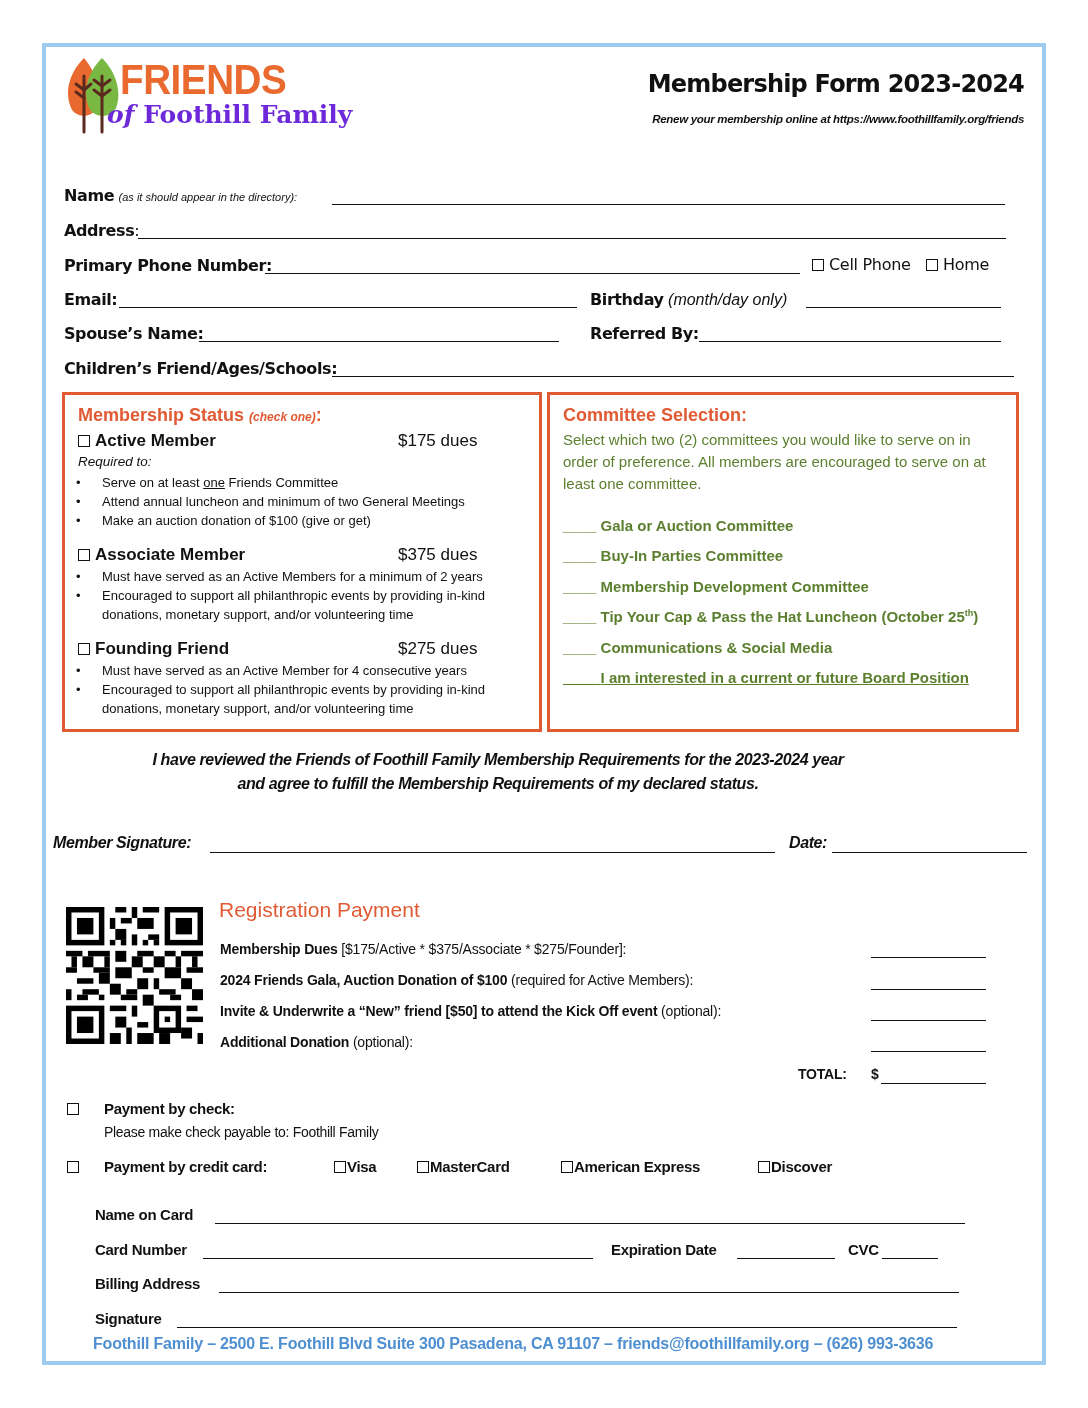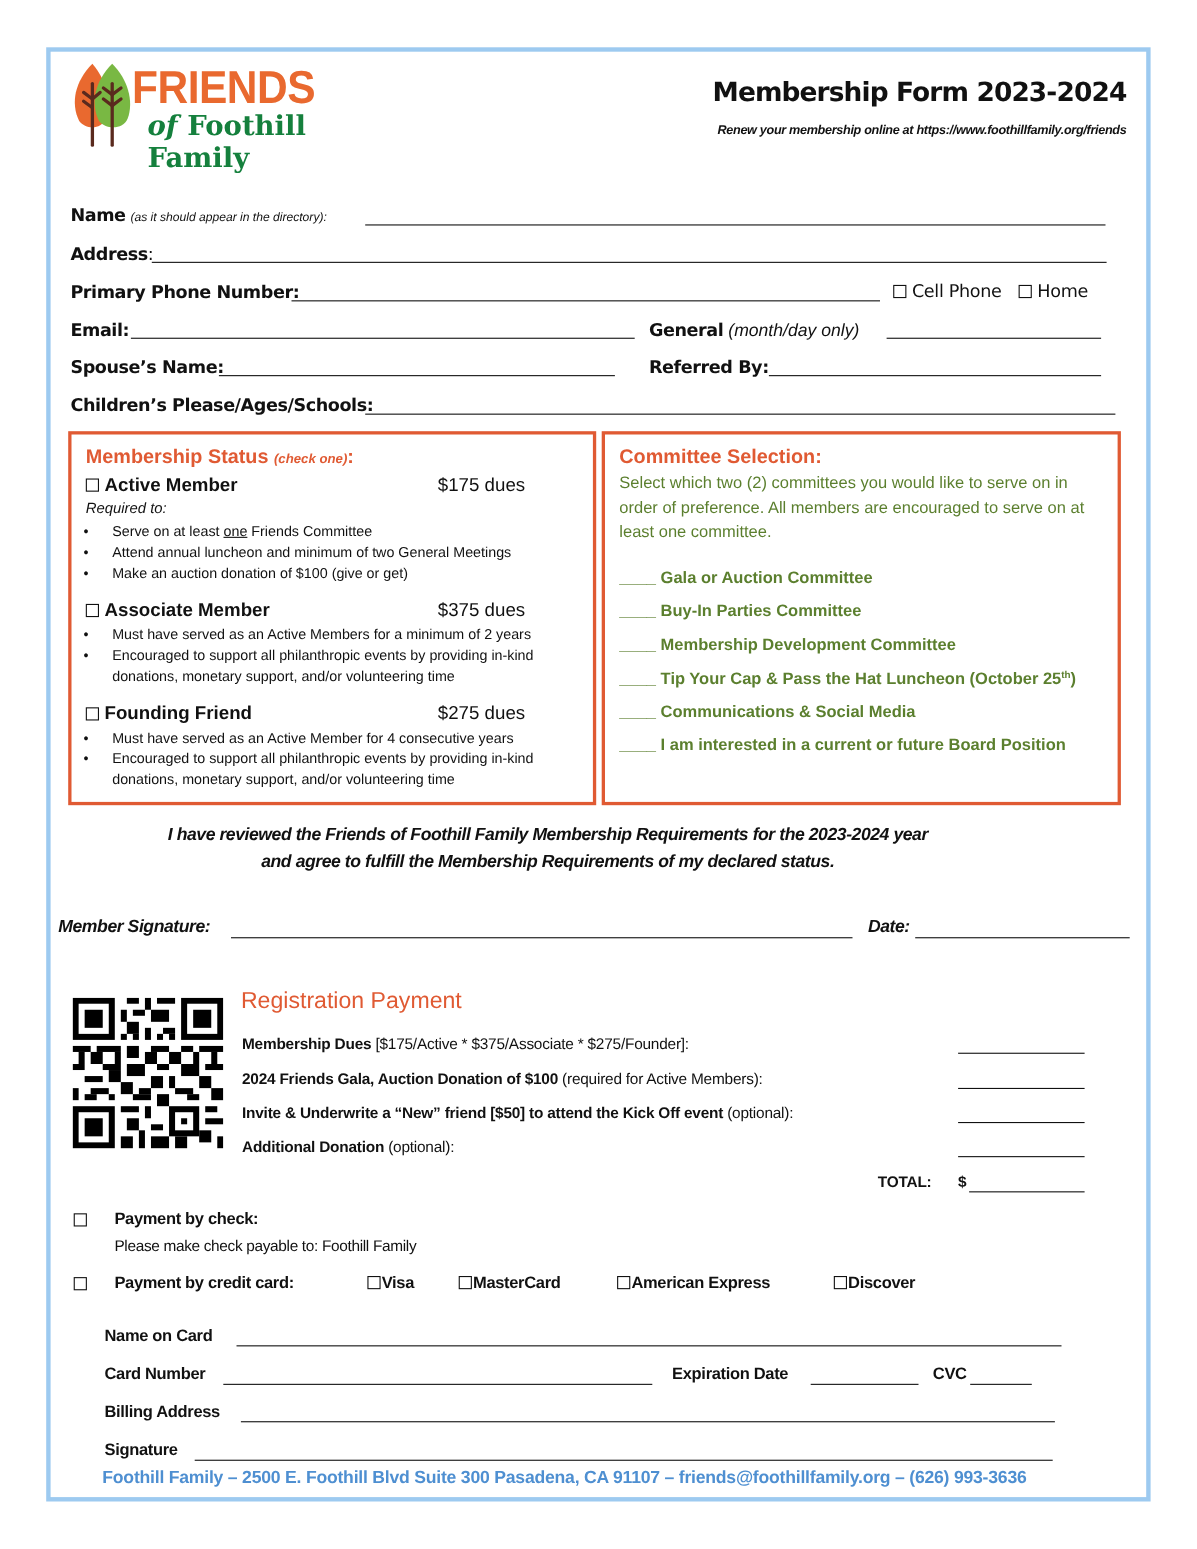--- a/index.html
+++ b/index.html
@@ -5,21 +5,21 @@
   * { box-sizing: border-box; margin: 0; padding: 0; }
   html, body { width: 1088px; height: 1408px; background: #ffffff; }
   body { position: relative; font-family: "Liberation Sans", sans-serif; color: #111; overflow: hidden; }
   .frame { position: absolute; left: 42px; top: 43px; width: 1004px; height: 1322px; border: 4px solid #9dcaf0; }
   .abs { position: absolute; white-space: nowrap; }
   .bold { font-weight: bold; }
 
   
   .logo { position: absolute; left: 64px; top: 54px; width: 290px; height: 82px; }
   .logo-friends { position: absolute; left: 56px; top: 2px; font-size: 42px; font-weight: bold; color: #e9692f; letter-spacing: -0.5px; font-family: "Liberation Sans", sans-serif; transform: scaleX(0.92); transform-origin: left; }
-  .logo-sub { position: absolute; left: 70px; top: 46px; font-family: "DejaVu Serif", serif; font-size: 25px; font-weight: bold; color: #15803d; }
+  .logo-sub { position: absolute; left: 43px; top: 46px; font-family: "DejaVu Serif", serif; font-size: 25px; font-weight: bold; color: #6d28d9; }
   .logo-sub i { font-style: italic; font-weight: bold; }
 
   .title { position: absolute; right: 64px; top: 70px; font-size: 24px; font-weight: bold; font-family: "DejaVu Sans", sans-serif; letter-spacing: -0.8px; }
   .subtitle { position: absolute; right: 64px; top: 113px; font-size: 11.5px; font-style: italic; font-weight: bold; letter-spacing: -0.3px; }
 
   .field-label { font-size: 16px; font-weight: bold; font-family: "DejaVu Sans", sans-serif; letter-spacing: -0.4px; }
   .field-hint { font-size: 11px; font-style: italic; font-weight: normal; }
   .field-hint-lg { font-size: 16px; font-style: italic; font-weight: normal; }
   .cb { display: inline-block; width: 12px; height: 12px; border: 1.6px solid #111; vertical-align: -1px; margin-right: 5px; }
   .plain16 { font-size: 16px; font-family: "DejaVu Sans", sans-serif; letter-spacing: -0.3px; }
@@ -88,31 +88,31 @@
 <div class="blank" style="left:138px;top:238px;width:868px;"></div>
 
 <div class="abs field-label" style="left:64px;top:256px;">Primary Phone Number:</div>
 <div class="blank" style="left:265px;top:273px;width:535px;"></div>
 <div class="abs plain16" style="left:812px;top:255px;"><span class="cb"></span><span>Cell Phone</span></div>
 <div class="abs plain16" style="left:926px;top:255px;"><span class="cb"></span><span>Home</span></div>
 
 <div class="abs field-label" style="left:64px;top:290px;">Email:</div>
 <div class="blank" style="left:119px;top:307px;width:458px;"></div>
 <div class="abs" style="left:590px;top:290px;">
-  <span class="field-label">General</span>
+  <span class="field-label">Birthday</span>
   <span class="field-hint-lg">(month/day only)</span>
 </div>
 <div class="blank" style="left:806px;top:307px;width:195px;"></div>
 
 <div class="abs field-label" style="left:64px;top:324px;">Spouse’s Name:</div>
 <div class="blank" style="left:199px;top:341px;width:360px;"></div>
 <div class="abs field-label" style="left:590px;top:324px;">Referred By:</div>
 <div class="blank" style="left:699px;top:341px;width:302px;"></div>
 
-<div class="abs field-label" style="left:64px;top:359px;">Children’s Please/Ages/Schools:</div>
+<div class="abs field-label" style="left:64px;top:359px;">Children’s Friend/Ages/Schools:</div>
 <div class="blank" style="left:332px;top:376px;width:682px;"></div>
 
 <div class="box box-left"></div>
 <div class="abs box-heading" style="left:78px;top:405px;">
   <span>Membership Status</span> <i>(check one)</i><span>:</span>
 </div>
 
 <div class="abs mem-title" style="left:78px;top:431px;"><span class="cb"></span><span>Active Member</span></div>
 <div class="abs mem-price" style="left:398px;top:431px;">$175 dues</div>
 <div class="abs req" style="left:78px;top:454px;">Required to:</div>
@@ -138,21 +138,21 @@
 
 <div class="box box-right"></div>
 <div class="abs box-heading" style="left:563px;top:405px;">Committee Selection:</div>
 <div class="abs cs-desc" style="left:563px;top:429px;width:445px;">Select which two (2) committees you would like to serve on in order of preference. All members are encouraged to serve on at least one committee.</div>
 
 <div class="abs cs-item" style="left:563px;top:517px;"><span>____</span> <span>Gala or Auction Committee</span></div>
 <div class="abs cs-item" style="left:563px;top:547px;"><span>____</span> <span>Buy-In Parties Committee</span></div>
 <div class="abs cs-item" style="left:563px;top:578px;"><span>____</span> <span>Membership Development Committee</span></div>
 <div class="abs cs-item" style="left:563px;top:608px;"><span>____</span> <span>Tip Your Cap &amp; Pass the Hat Luncheon (October 25</span><sup style="font-size:9px">th</sup><span>)</span></div>
 <div class="abs cs-item" style="left:563px;top:639px;"><span>____</span> <span>Communications &amp; Social Media</span></div>
-<div class="abs cs-item" style="left:563px;top:669px;"><span>____</span> <span>I am interested in a current or future Board Position</span></div>
+<div class="abs cs-item" style="left:563px;top:669px;text-decoration:underline;"><span>____</span> <span>I am interested in a current or future Board Position</span></div>
 
 <div class="agree" style="top:751px;">I have reviewed the Friends of Foothill Family Membership Requirements for the 2023-2024 year</div>
 <div class="agree" style="top:775px;">and agree to fulfill the Membership Requirements of my declared status.</div>
 
 <div class="abs sig-label" style="left:53px;top:834px;">Member Signature:</div>
 <div class="blank" style="left:210px;top:852px;width:565px;"></div>
 <div class="abs sig-label" style="left:789px;top:834px;">Date:</div>
 <div class="blank" style="left:832px;top:852px;width:195px;"></div>
 
 <svg class="abs" style="left:66px;top:907px;" width="137" height="137" viewBox="0 0 25 25">

